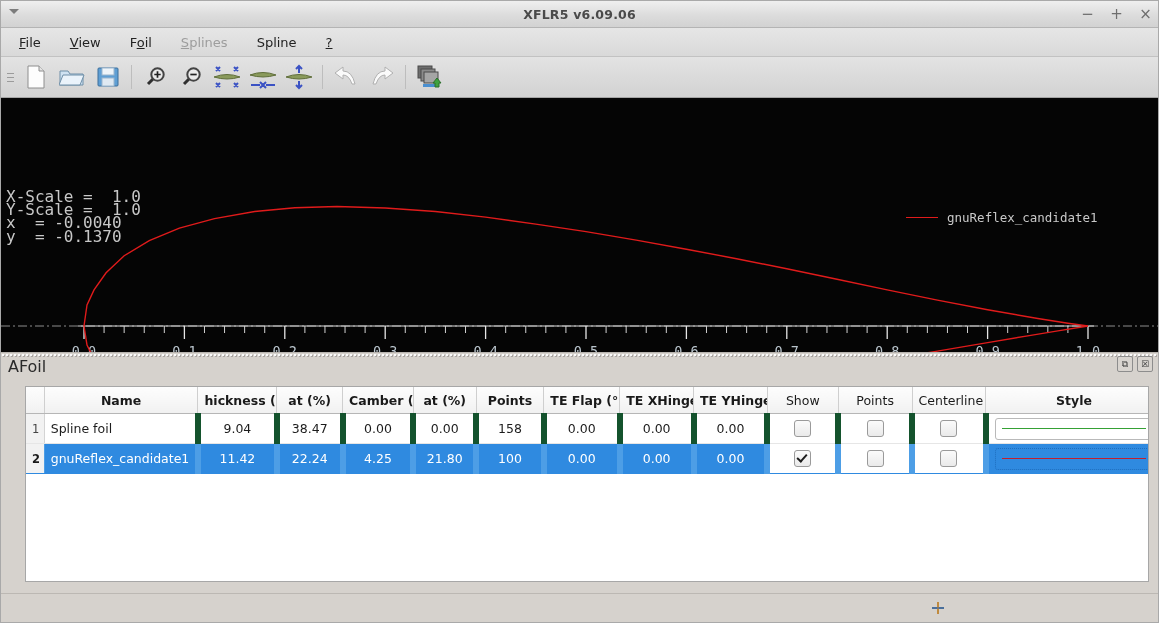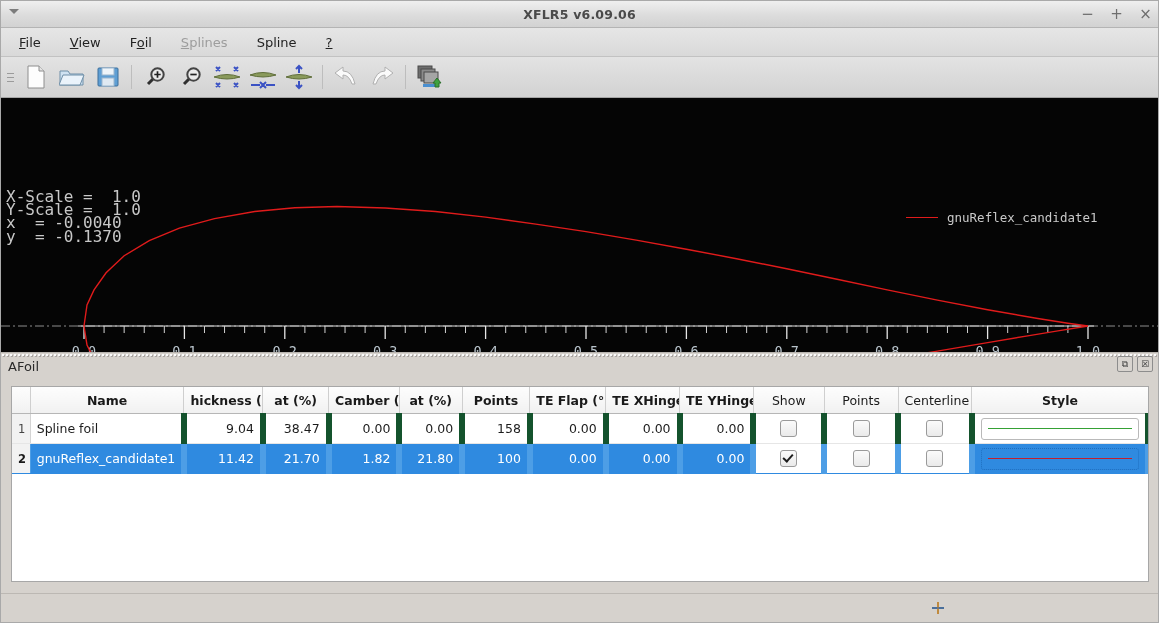--- a/index.html
+++ b/index.html
@@ -57,41 +57,41 @@
   .legend .ltxt{color:#c9c9c9;font-family:"DejaVu Sans Mono","Liberation Mono",monospace;
     font-size:12.5px;}
   .gsvg{position:absolute;left:0;top:0;}
 
   
   .dockbar{flex:0 0 26px;height:26px;position:relative;display:flex;align-items:center;
     background:#d6d2cd;border-top:1px solid #b9b5b0;padding-left:7px;}
   .dockdots{position:absolute;left:0;right:0;top:0;height:4px;
     background-image:radial-gradient(#ffffff 40%,transparent 41%),radial-gradient(#a6a2a0 40%,transparent 41%);
     background-size:4px 4px,4px 4px;background-position:0 0,1px 1px;opacity:.9;}
-  .docktitle{font-size:13px;color:#2a2a2a;}
+  .docktitle{font-size:16px;color:#2a2a2a;}
   .dockbtns{position:absolute;right:5px;top:3px;display:flex;gap:4px;}
   .dockbtn{width:14px;height:14px;border:1px solid #8d8d8d;border-radius:2px;
     background:#d8d4cf;display:flex;align-items:center;justify-content:center;
     font-size:9px;color:#3b3b3b;cursor:pointer;line-height:1;}
 
-  .dockbody{flex:0 0 214px;background:#d6d2cd;padding:7px 9px 0 10px;box-sizing:border-box;}
+  .dockbody{flex:0 0 214px;background:#d6d2cd;padding:7px 9px 0 24px;box-sizing:border-box;}
   .tablebox{background:#ffffff;border:1px solid #a7a7a7;height:196px;box-sizing:border-box;
     overflow:hidden;position:relative;}
 
   table.foils{border-collapse:collapse;table-layout:fixed;width:1139px;}
   table.foils th{
     background:linear-gradient(#fdfdfd,#f1f1f1);
     border-right:1px solid #cfcfcf;border-bottom:1px solid #b6b6b6;
     font-size:12.5px;font-weight:bold;color:#1a1a1a;height:26px;padding:0 6px;
     overflow:hidden;white-space:nowrap;text-align:center;}
   table.foils th.light{font-weight:normal;margin-left:20px;}
   table.foils td{border-right:6px solid #14532d;border-bottom:1px solid #e6e6e6;
     height:29px;padding:0 6px;font-size:12.5px;white-space:nowrap;overflow:hidden;
     background:#ffffff;}
-  table.foils td.num{text-align:right;}
+  table.foils td.num{text-align:center;}
   table.foils td.idx{text-align:center;background:#f2f2f2;color:#444;font-size:11.5px;
     border-right:1px solid #d4d4d4;}
   table.foils tr.sel td{background:#2f8ae0;color:#ffffff;border-right-color:#4d9ee6;
     border-bottom-color:#2f8ae0;}
   table.foils tr.sel td.idx{background:#f2f2f2;color:#1a1a1a;font-weight:bold;}
   table.foils tr.sel td.plain{background:#ffffff;}
   .cellcenter{text-align:center;}
   .chk{width:15px;height:15px;border:1px solid #9a9a9a;border-radius:3px;
     background:linear-gradient(#fbfbfb,#eaeaea);display:inline-block;position:relative;
     cursor:pointer;vertical-align:middle;}
@@ -362,22 +362,22 @@
               <td>
                 <div class="stylebox">
                   <span class="sline" style="border-top-color: rgb(53, 161, 53);"></span>
                 </div>
               </td>
             </tr>
             <tr class="sel">
               <td class="idx">2</td>
               <td class="">gnuReflex_candidate1</td>
               <td class="num">11.42</td>
-              <td class="num">21.70</td>
-              <td class="num">1.82</td>
+              <td class="num">22.24</td>
+              <td class="num">4.25</td>
               <td class="num">21.80</td>
               <td class="num">100</td>
               <td class="num">0.00</td>
               <td class="num">0.00</td>
               <td class="num">0.00</td>
               <td class="cellcenter plain"><span class="chk on"></span></td>
               <td class="cellcenter plain"><span class="chk"></span></td>
               <td class="cellcenter plain"><span class="chk"></span></td>
               <td>
                 <div class="stylebox">

